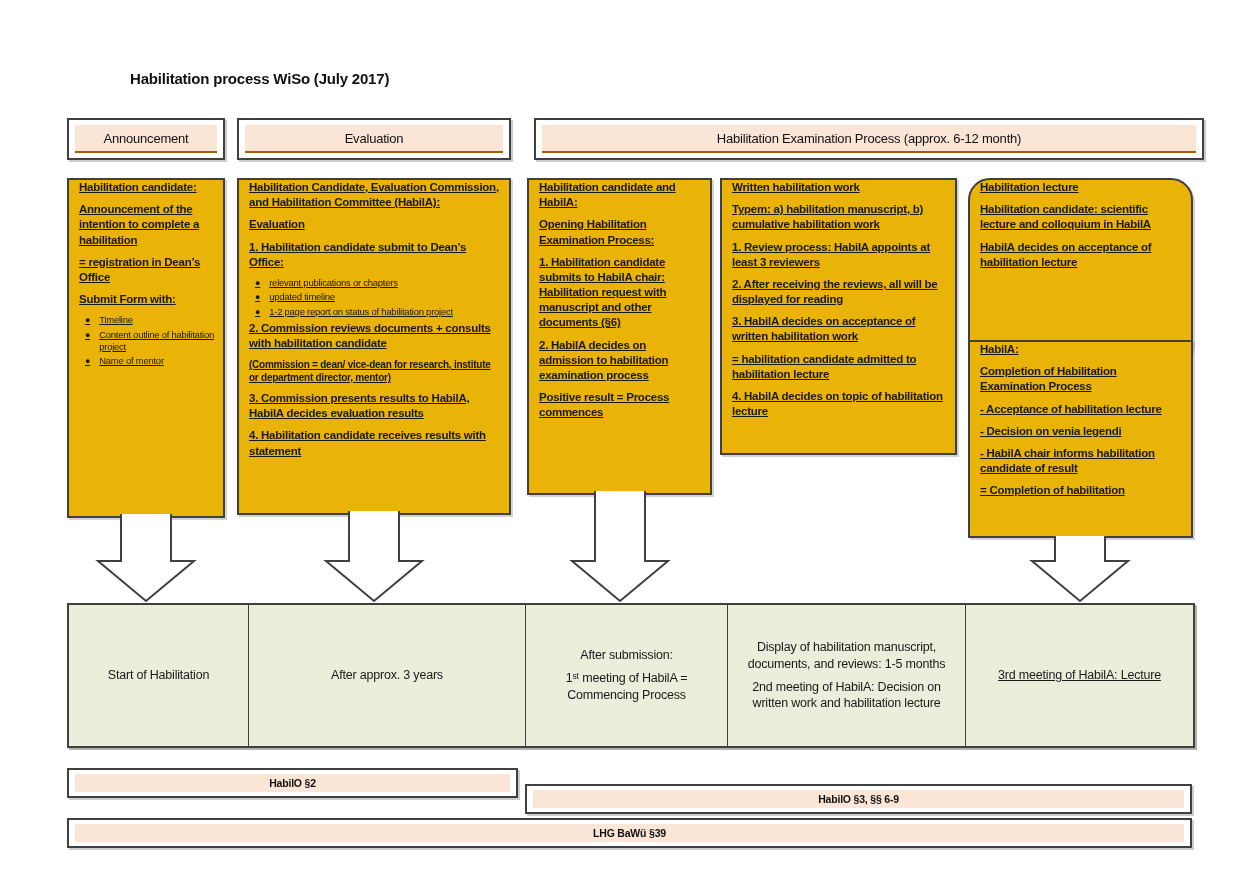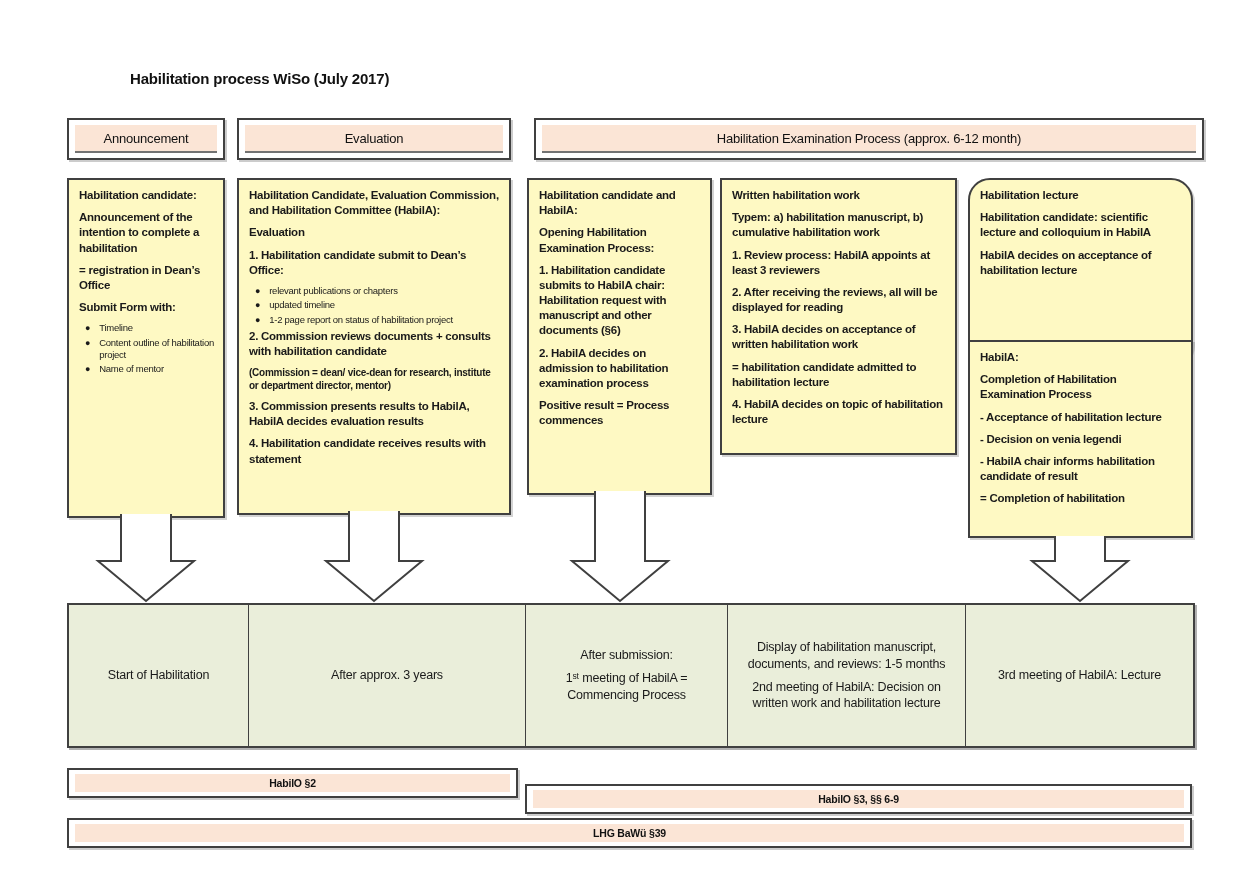--- a/index.html
+++ b/index.html
@@ -13,29 +13,30 @@
     letter-spacing:-0.2px;color:#111;
   }
   
   .obox{
     position:absolute;background:#fff;border:2px solid #404040;
     box-shadow:2px 2px 0 rgba(110,110,110,.35);box-sizing:border-box;
   }
   .peach-inner{
     position:absolute;left:6px;right:6px;top:5px;bottom:5px;background:#fbe5d6;
     display:flex;align-items:center;justify-content:center;text-align:center;
-    border-bottom:2px solid #737373;box-sizing:border-box;
+    border-bottom:2px solid #a16207;box-sizing:border-box;
   }
   .phase-label{font-size:13px;font-weight:normal;letter-spacing:-0.2px;color:#111;}
   
   .cbox{
-    position:absolute;background:#fef9c3;border:2px solid #404040;
+    position:absolute;background:#eab308;border:2px solid #404040;
     box-shadow:2px 2px 0 rgba(110,110,110,.3);box-sizing:border-box;
-    padding:8px 9px 6px 10px;font-size:11.5px;line-height:1.32;
+    padding:0 9px 6px 10px;font-size:11.5px;line-height:1.32;
     letter-spacing:-0.25px;
+    text-decoration:underline;
   }
   .blk{margin:0 0 7px 0;font-weight:bold;}
   .blk.paren{font-size:10px;line-height:1.3;}
   .blk.bullet{
     font-weight:normal;font-size:9.5px;line-height:1.3;margin:0 0 2px 0;
     display:flex;gap:9px;padding-left:6px;
   }
   .blk.bullet .dot{flex:0 0 auto;font-size:9px;line-height:1.4;}
   
   .arrow-svg{position:absolute;overflow:visible;}
@@ -168,21 +169,21 @@
         <div class="tl-para">After approx. 3 years</div>
       </div>
     <div class="tl-cell" style="width:202px;">
         <div class="tl-para">After submission:</div>
         <div class="tl-para">1ˢᵗ meeting of HabilA = Commencing Process</div>
       </div>
     <div class="tl-cell" style="width:238px;">
         <div class="tl-para">Display of habilitation manuscript, documents, and reviews:  1-5 months</div>
         <div class="tl-para">2nd meeting of HabilA: Decision on written work and habilitation lecture</div>
       </div>
-    <div class="tl-cell" style="flex:1;">
+    <div class="tl-cell" style="flex:1;text-decoration:underline;">
         <div class="tl-para">3rd meeting of HabilA: Lecture</div>
       </div>
   </div>
 
   <div class="obox" style="left:67px;top:768px;width:451px;height:30px;">
     <div class="peach-inner" style="left:6px;right:6px;top:4px;bottom:4px;border-bottom:none;">
       <span class="legal-label">HabilO §2</span>
     </div>
   </div>
   <div class="obox" style="left:525px;top:768px;width:667px;height:30px;margin-top:16px;">

